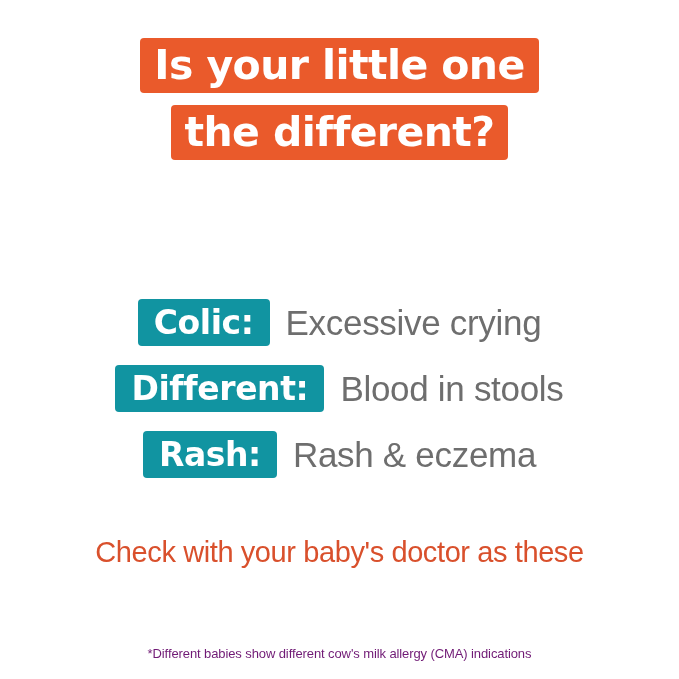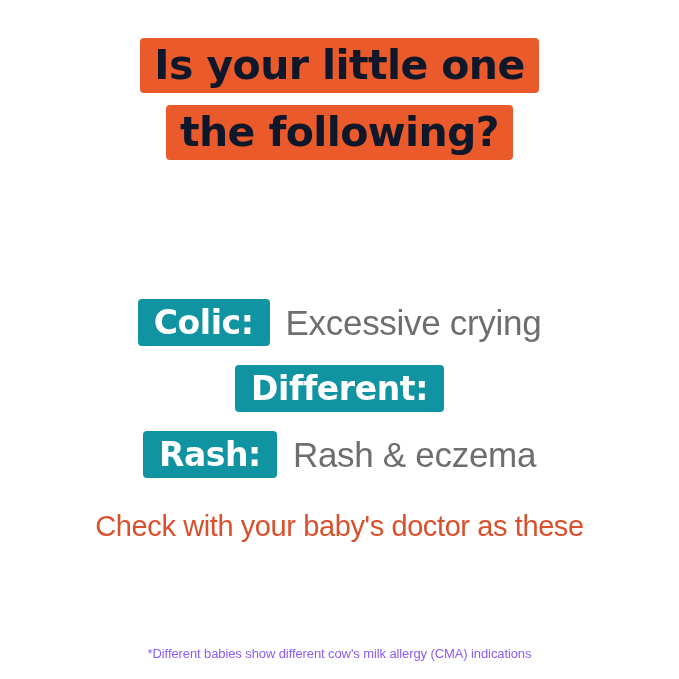--- a/index.html
+++ b/index.html
@@ -28,21 +28,21 @@
     left: 0;
     width: 679px;
     display: flex;
     flex-direction: column;
     align-items: center;
     gap: 12px;
   }
   .headline-bar {
     background: #ea5a2b;
     border-radius: 4px;
-    color: #0f172a;
+    color: #ffffff;
     font-family: "DejaVu Sans", "Liberation Sans", sans-serif;
     font-weight: 700;
     font-size: 41px;
     line-height: 55px;
     letter-spacing: -0.6px;
     padding: 0 14px;
     white-space: nowrap;
     text-align: center;
   }
 
@@ -79,21 +79,21 @@
     font-weight: 400;
     font-size: 35px;
     line-height: 47px;
     letter-spacing: -0.3px;
     margin-left: 16px;
   }
 
   
   .cta {
     position: absolute;
-    top: 508px;
+    top: 534px;
     left: 0;
     width: 679px;
     text-align: center;
     color: #d9502c;
     font-family: "Liberation Sans", sans-serif;
     font-weight: 400;
     font-size: 29px;
     line-height: 37px;
     letter-spacing: -0.4px;
     padding: 0 20px;
@@ -106,47 +106,48 @@
     line-height: 0;
   }
 
   
   .footnote {
     position: absolute;
     top: 645px;
     left: 0;
     width: 679px;
     text-align: center;
-    color: #8b5cf6;
+    color: #701a75;
     font-family: "Liberation Sans", sans-serif;
     font-weight: 400;
     font-size: 13px;
     line-height: 18px;
     letter-spacing: -0.1px;
   }
 </style>
 </head>
 <body>
 
 <div class="poster">
 
   <div class="headline">
     <div class="headline-bar">Is your little one</div>
-    <div class="headline-bar">the following?</div>
+    <div class="headline-bar">the different?</div>
   </div>
 
   <div class="symptoms">
 
     <div class="symptom-row">
       <span class="symptom-tag">Colic:</span>
       <span class="symptom-text">Excessive crying</span>
     </div>
 
     <div class="symptom-row">
       <span class="symptom-tag">Different:</span>
+      <span class="symptom-text">Blood in stools</span>
     </div>
 
     <div class="symptom-row">
       <span class="symptom-tag">Rash:</span>
       <span class="symptom-text">Rash &amp; eczema</span>
     </div>
 
   </div>
 
   <div class="cta">

